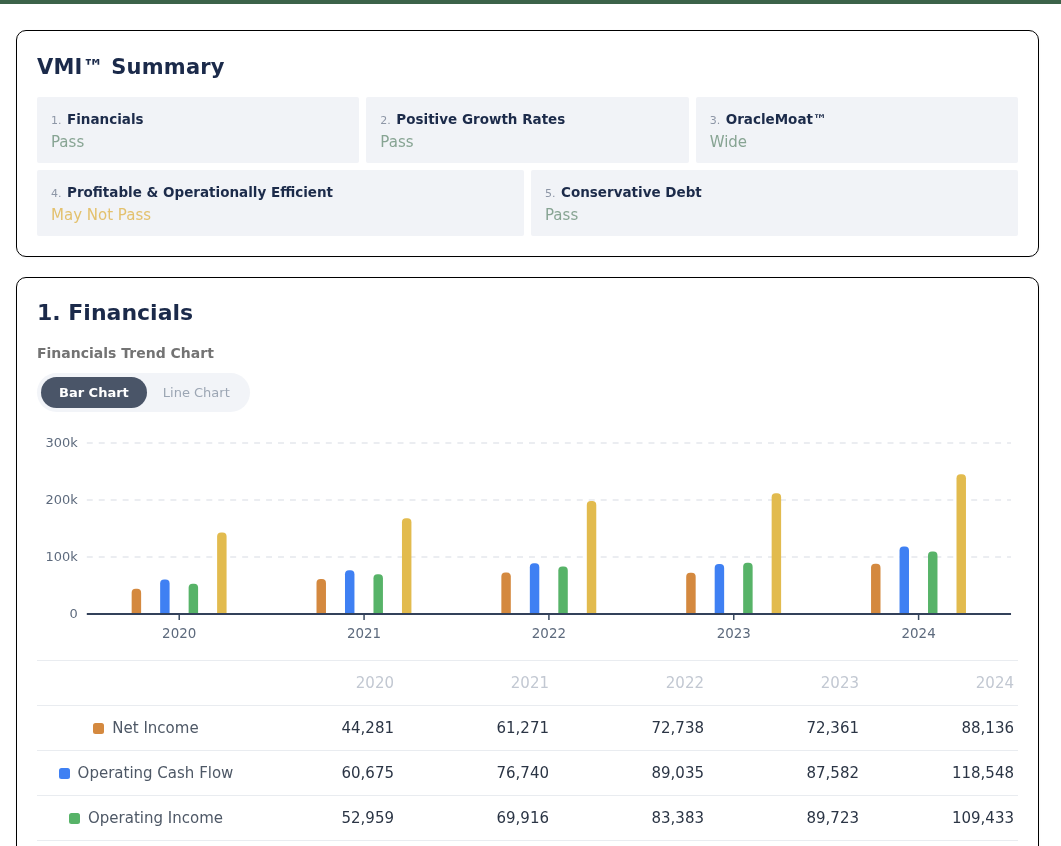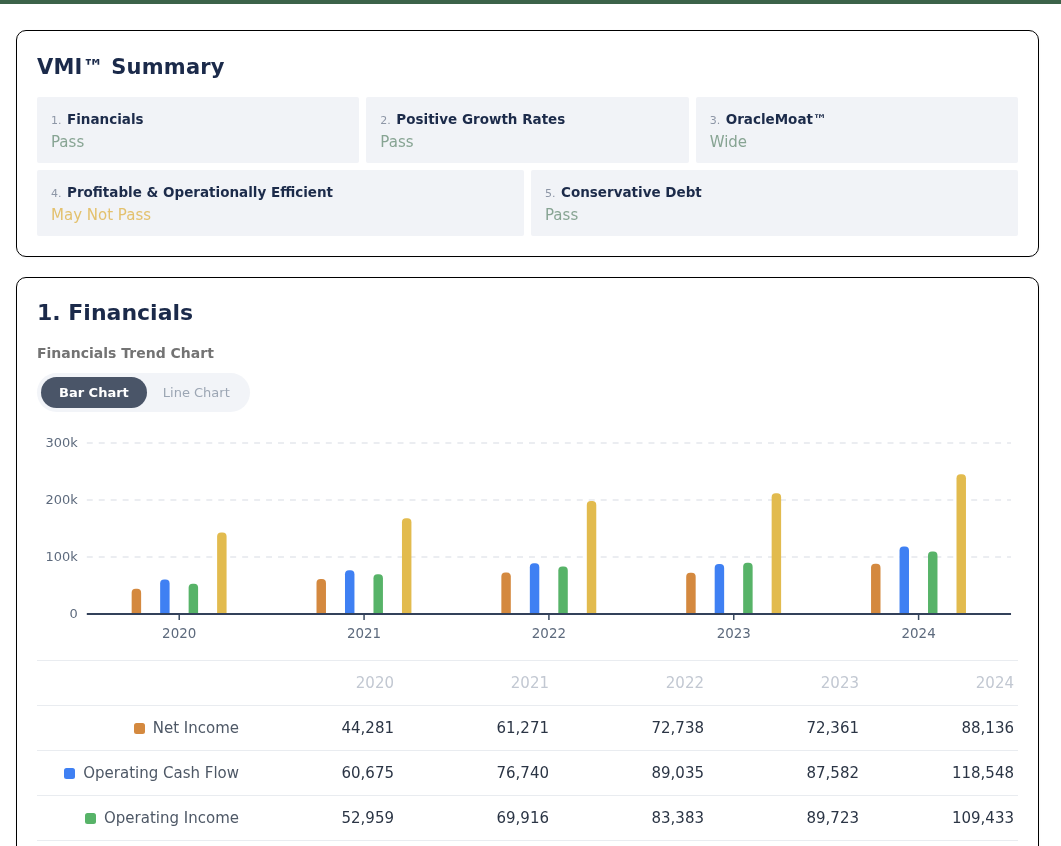--- a/index.html
+++ b/index.html
@@ -50,21 +50,21 @@
   svg.chart .ylab { font-size:13px; fill:#5d6a7d; font-family:"DejaVu Sans","Liberation Sans",sans-serif; }
   svg.chart .xlab { font-size:13.5px; fill:#5d6a7d; font-family:"DejaVu Sans","Liberation Sans",sans-serif; }
   
   table.fin { width:100%; border-collapse:collapse; table-layout:fixed; margin-top:12px; }
   table.fin col.c-name { width:21%; }
   table.fin th, table.fin td {
     padding:13px 4px; border-bottom:1px solid #e9ecf0;
     font-size:15px; text-align:right; white-space:nowrap;
   }
   table.fin thead th { border-top:1px solid #e9ecf0; color:#c2c8d2; font-weight:400; }
-  table.fin td:first-child, table.fin th:first-child { text-align:right; padding-left:16px; }
+  table.fin td:first-child, table.fin th:first-child { text-align:center; padding-left:16px; }
   table.fin td.num { color:#2b3545; }
   table.fin td.name-cell { color:#4e5866; }
   .chip {
     display:inline-block; width:11px; height:11px; border-radius:2.5px;
     margin-right:8px; vertical-align:-1px;
   }
 </style>
 </head>
 <body>
 

